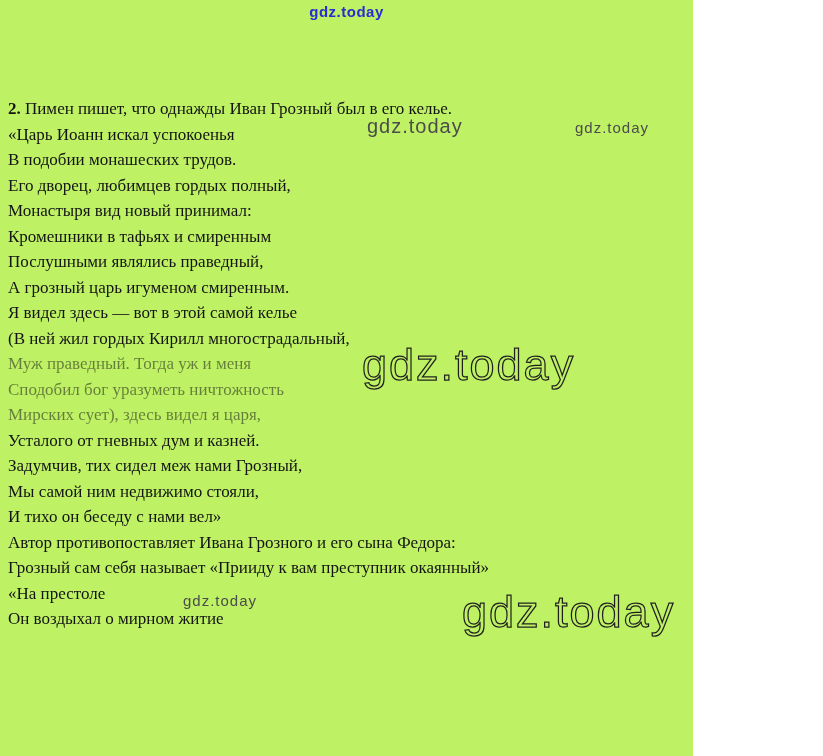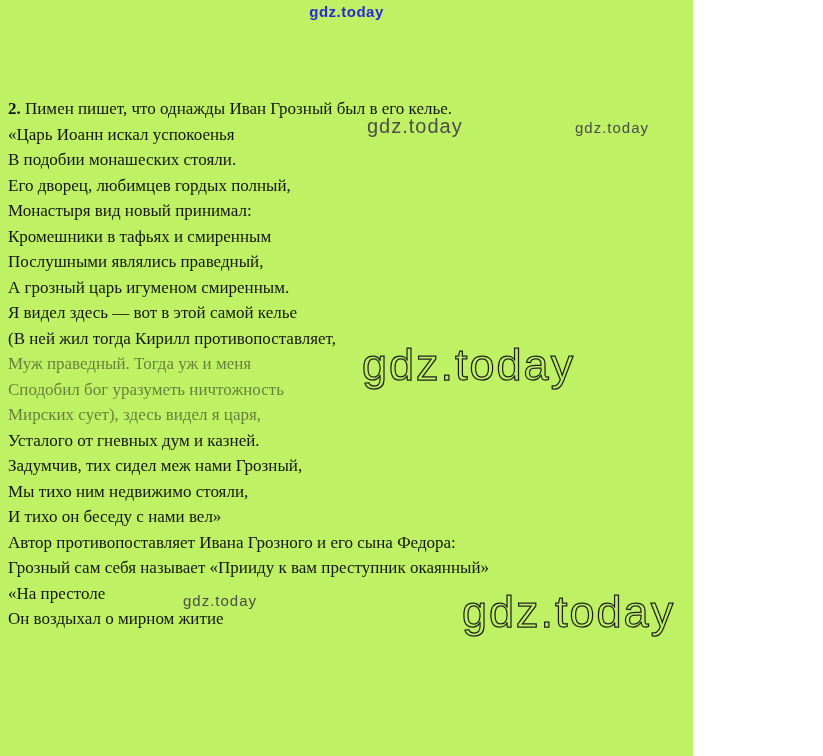--- a/index.html
+++ b/index.html
@@ -59,34 +59,34 @@
 
   <div class="wm-large wm-center">gdz.today</div>
 
   <div class="wm wm-bottom-small">gdz.today</div>
 
   <div class="wm-large wm-bottom-large">gdz.today</div>
 
   <div class="text-block" id="lines">
       <div class="line"><span class="num">2.</span> Пимен пишет, что однажды Иван Грозный был в его келье.</div>
       <div class="line">«Царь Иоанн искал успокоенья</div>
-      <div class="line">В подобии монашеских стояли.</div>
+      <div class="line">В подобии монашеских трудов.</div>
       <div class="line">Его дворец, любимцев гордых полный,</div>
       <div class="line">Монастыря вид новый принимал:</div>
       <div class="line">Кромешники в тафьях и смиренным</div>
       <div class="line">Послушными являлись праведный,</div>
       <div class="line">А грозный царь игуменом смиренным.</div>
       <div class="line">Я видел здесь — вот в этой самой келье</div>
-      <div class="line">(В ней жил тогда Кирилл противопоставляет,</div>
+      <div class="line">(В ней жил гордых Кирилл многострадальный,</div>
       <div class="line fade">Муж праведный. Тогда уж и меня</div>
       <div class="line fade">Сподобил бог уразуметь ничтожность</div>
       <div class="line fade">Мирских сует), здесь видел я царя,</div>
       <div class="line">Усталого от гневных дум и казней.</div>
       <div class="line">Задумчив, тих сидел меж нами Грозный,</div>
-      <div class="line">Мы тихо ним недвижимо стояли,</div>
+      <div class="line">Мы самой ним недвижимо стояли,</div>
       <div class="line">И тихо он беседу с нами вел»</div>
       <div class="line">Автор противопоставляет Ивана Грозного и его сына Федора:</div>
       <div class="line">Грозный сам себя называет «Прииду к вам преступник окаянный»</div>
       <div class="line">«На престоле</div>
       <div class="line">Он воздыхал о мирном житие</div>
     </div>
 
 </div>
 
 </body></html>

